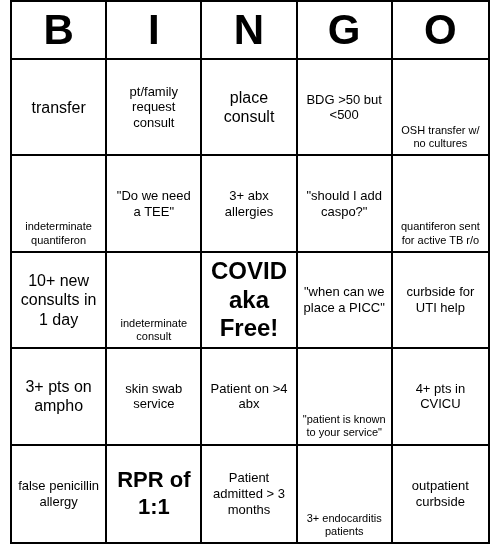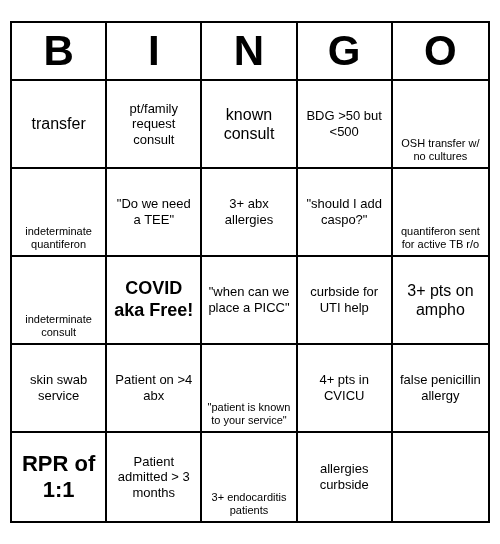--- a/index.html
+++ b/index.html
@@ -61,21 +61,21 @@
     }
     .bingo-cell.xlarge-text {
       font-size: 22px;
       font-weight: bold;
     }
     .bingo-cell.small-text {
       font-size: 11px;
       align-items: flex-end;
     }
     .bingo-cell.free {
-      font-size: 18px;
+      font-size: 24px;
       font-weight: bold;
     }
   </style>
 </head>
 <body>
 
 <div class="bingo-card">
   <div class="bingo-header">
   <div class="bingo-header-cell">B</div>
       <div class="bingo-header-cell">I</div>
@@ -84,21 +84,21 @@
       <div class="bingo-header-cell">O</div>
     </div>
   <div class="bingo-grid">
   <div class="bingo-cell large-text">
         <span>transfer</span>
       </div>
       <div class="bingo-cell">
         <span>pt/family request consult</span>
       </div>
       <div class="bingo-cell large-text">
-        <span>known consult</span>
+        <span>place consult</span>
       </div>
       <div class="bingo-cell">
         <span>BDG &gt;50 but &lt;500</span>
       </div>
       <div class="bingo-cell small-text">
         <span>OSH transfer w/ no cultures</span>
       </div>
       <div class="bingo-cell small-text">
         <span>indeterminate quantiferon</span>
       </div>
@@ -106,20 +106,23 @@
         <span>"Do we need a TEE"</span>
       </div>
       <div class="bingo-cell">
         <span>3+ abx allergies</span>
       </div>
       <div class="bingo-cell">
         <span>"should I add caspo?"</span>
       </div>
       <div class="bingo-cell small-text">
         <span>quantiferon sent for active TB r/o</span>
+      </div>
+      <div class="bingo-cell large-text">
+        <span>10+ new consults in 1 day</span>
       </div>
       <div class="bingo-cell small-text">
         <span>indeterminate consult</span>
       </div>
       <div class="bingo-cell free">
         <span>COVID aka Free!</span>
       </div>
       <div class="bingo-cell">
         <span>"when can we place a PICC"</span>
       </div>
@@ -147,16 +150,16 @@
       <div class="bingo-cell xlarge-text">
         <span>RPR of 1:1</span>
       </div>
       <div class="bingo-cell">
         <span>Patient admitted &gt; 3 months</span>
       </div>
       <div class="bingo-cell small-text">
         <span>3+ endocarditis patients</span>
       </div>
       <div class="bingo-cell">
-        <span>allergies curbside</span>
+        <span>outpatient curbside</span>
       </div>
     </div>
 </div>
 
 </body></html>

